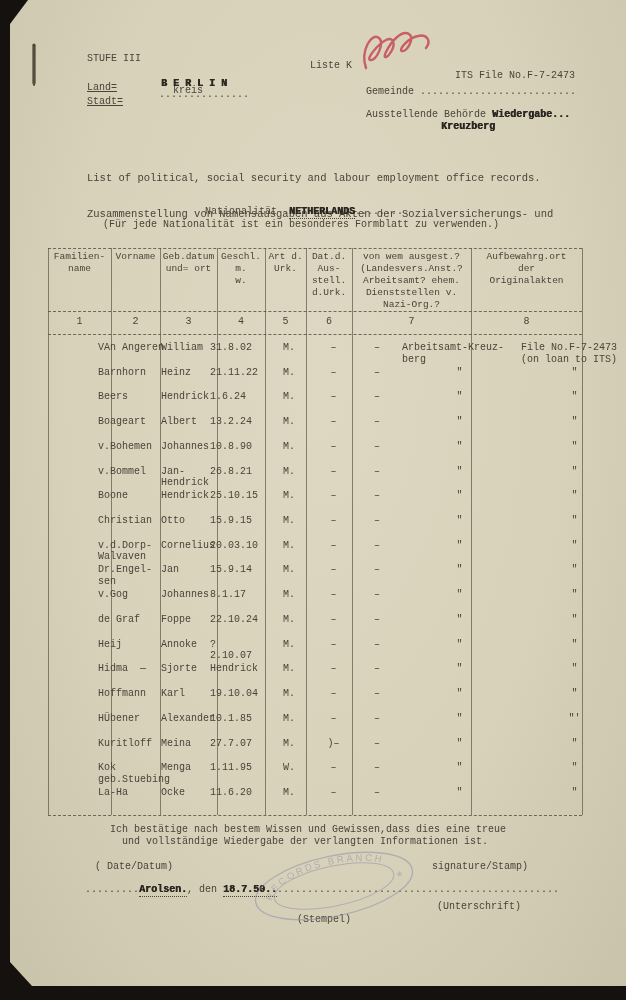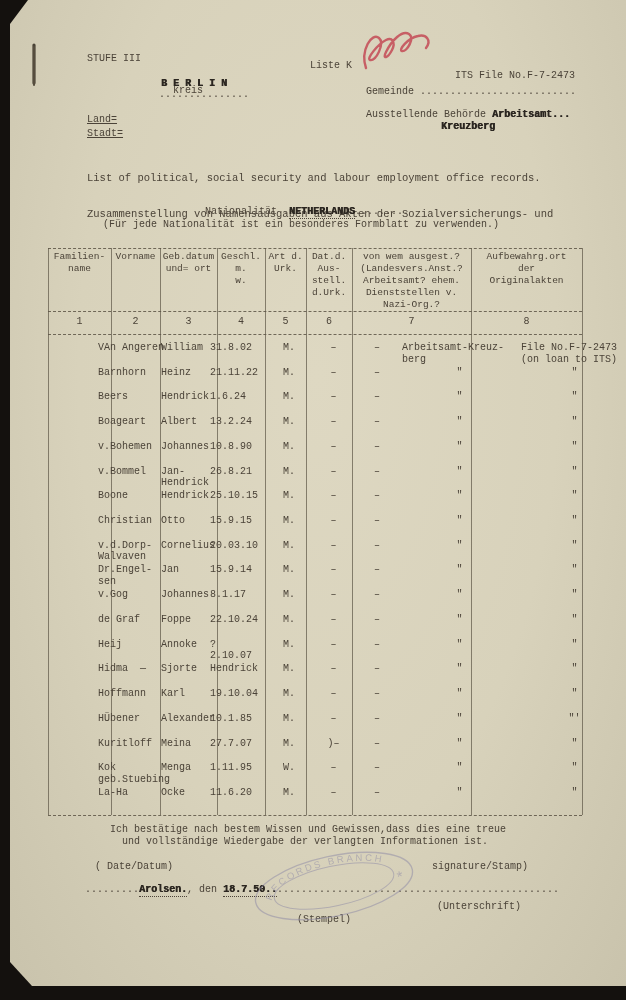--- a/index.html
+++ b/index.html
@@ -3,21 +3,21 @@
 <meta charset="utf-8">
 <style>
   html,body{margin:0;padding:0;width:626px;height:1000px;background:#14110e;overflow:hidden;}
   .stage{position:absolute;inset:0;font-family:"Liberation Mono","DejaVu Sans Mono",monospace;color:var(--ink,#4b4338);}
   .sheet{position:absolute;left:10px;top:0;width:616px;height:986px;
          background:radial-gradient(ellipse at 50% 38%,#ded8c2 0%,#d8d2bb 55%,#c9c3ac 100%);
          clip-path:polygon(18px 0,616px 0,616px 986px,22px 986px,0 962px,0 24px);}
   .content{position:absolute;inset:0;}
   .abs{position:absolute;white-space:pre;}
   .ov{font-weight:bold;color:var(--boldink,#2d2822);text-shadow:0.4px 0 0 currentColor;}
-  .ul{text-decoration:underline;margin-top:32px;}
+  .ul{text-decoration:underline;}
   .du{border-bottom:1.6px dotted var(--ink,#4b4338);padding-bottom:1px;}
   .t10{font-size:10px;line-height:12px;}
   .t105{font-size:10.5px;line-height:12.3px;}
   
   .hl{position:absolute;left:48px;width:534px;border-top:1.4px dashed var(--line,#5d5546);opacity:.85;}
   .vl{position:absolute;top:248px;height:567px;border-left:1px solid var(--line,#5d5546);opacity:.7;}
   .thead{position:absolute;left:48px;top:251px;width:534px;display:grid;
          grid-template-columns:63px 49px 57px 48px 41px 46px 119px 111px;
          font-size:9.5px;line-height:12px;}
   .thead .hcell{text-align:center;white-space:pre;overflow:visible;}
@@ -52,21 +52,21 @@
     <span class="abs t10" style="left:310px;top:53px;margin-top:7px;">Liste K</span>
     <span class="abs t10" style="left:455px;top:70px;">ITS File No.F-7-2473</span>
 
     <span class="abs t10 ul" style="left:87px;top:82px;">Land=</span>
     <span class="abs t10" style="left:137px;top:85px;margin-left:36px;">kreis</span>
     <span class="abs t10 ov" style="left:161px;top:78px;">B E R L I N</span>
     <span class="abs t10" style="left:159px;top:89px;">...............</span>
     <span class="abs t10 ul" style="left:87px;top:96px;">Stadt=</span>
 
     <div class="abs t10" style="left:366px;top:86px;"><span>Gemeinde </span><span>..........................</span></div>
-    <div class="abs t10" style="left:366px;top:109px;"><span>Ausstellende Behörde </span><span class="ov">Arbeitsamt...</span></div>
+    <div class="abs t10" style="left:366px;top:109px;"><span>Ausstellende Behörde </span><span class="ov">Wiedergabe...</span></div>
     <span class="abs t10 ov" style="left:441px;top:121px;">Kreuzberg</span>
 
     <div class="abs t105" style="left:87px;top:147px;">
       <div>List of political, social security and labour employment office records.</div>
       <div>Zusammenstellung von Namensausgaben aus Akten der Sozialversicherungs- und</div>
     </div>
 
     <div class="abs t10" style="left:205px;top:206px;"><span>Nationalität </span><span>.</span><span class="ov du">NETHERLANDS</span><span>.........</span></div>
     <span class="abs t10" style="left:103px;top:219px;">(Für jede Nationalität ist ein besonderes Formblatt zu verwenden.)</span>
 

